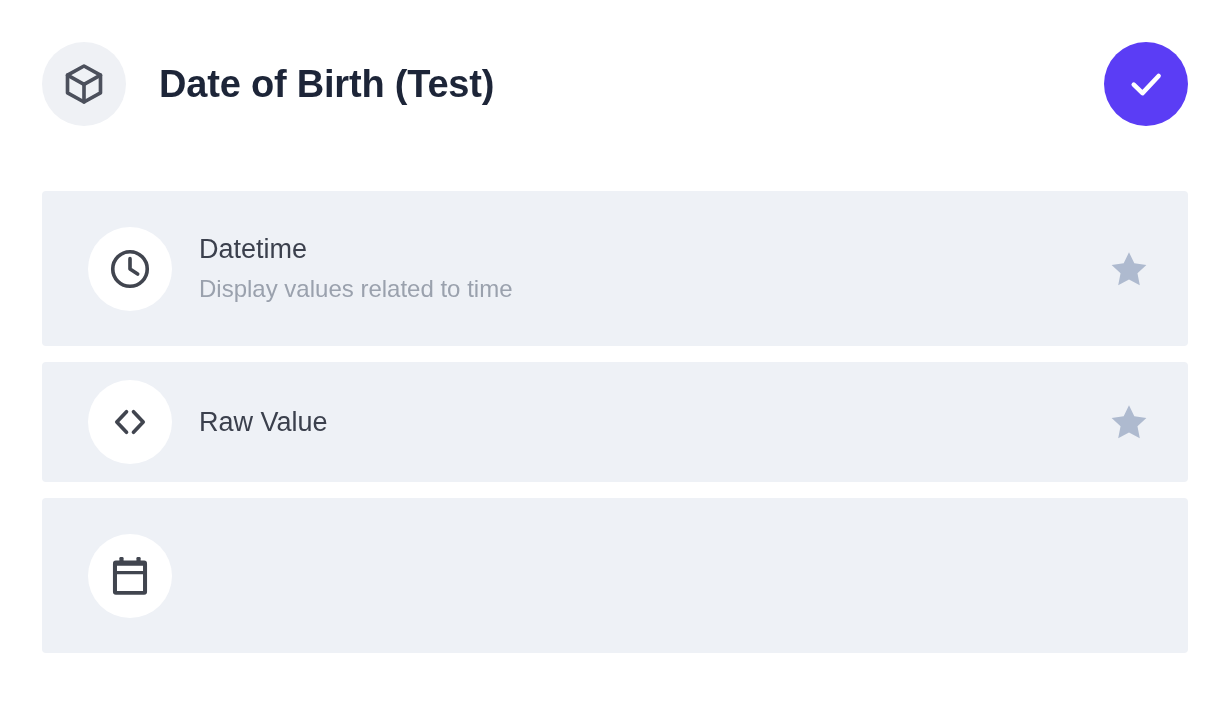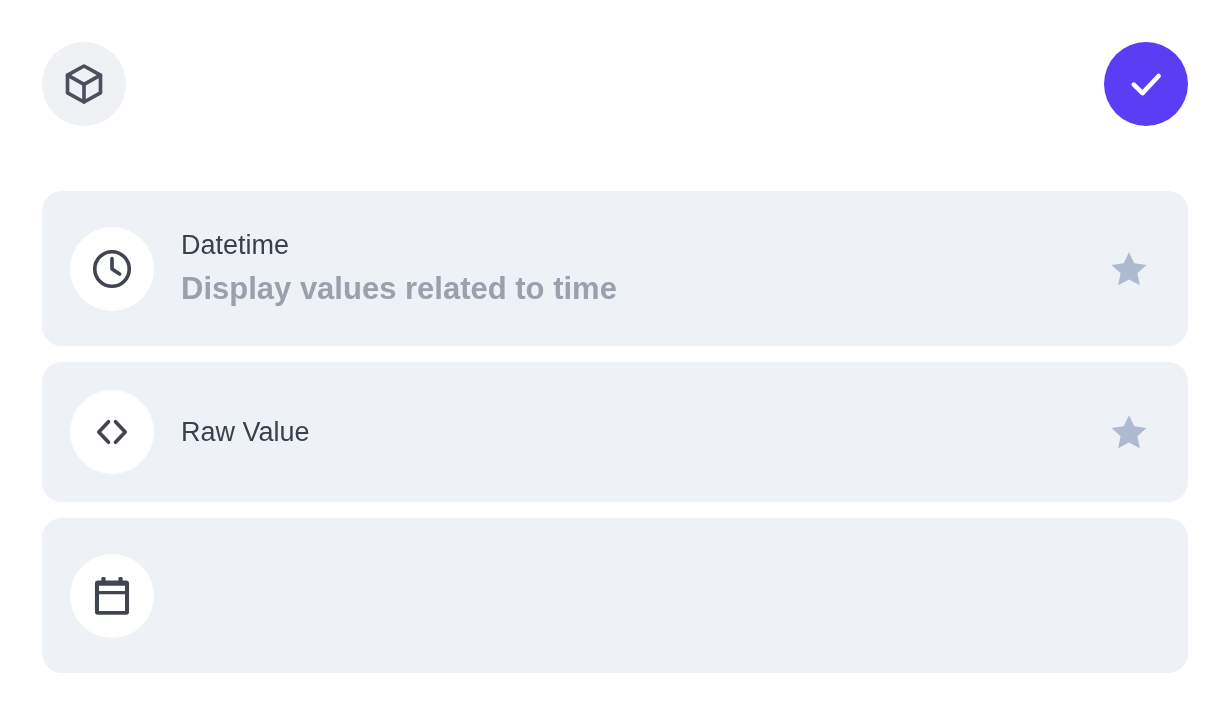--- a/index.html
+++ b/index.html
@@ -78,29 +78,29 @@
     top: 191px;
     width: 1146px;
     display: flex;
     flex-direction: column;
     gap: 16px;
   }
 
   .option-row {
     position: relative;
     background: #eef1f6;
-    border-radius: 20px;
-    display: flex;
-    align-items: center;
-    padding: 0 40px 0 28px;
+    border-radius: 4px;
+    display: flex;
+    align-items: center;
+    padding: 0 40px 0 46px;
     cursor: pointer;
   }
 
   .option-row.has-desc { height: 155px; }
-  .option-row.no-desc  { height: 140px; }
+  .option-row.no-desc  { height: 120px; }
 
   .option-icon-circle {
     width: 84px;
     height: 84px;
     min-width: 84px;
     border-radius: 50%;
     background: #ffffff;
     display: flex;
     align-items: center;
     justify-content: center;
@@ -119,22 +119,22 @@
   .option-title {
     font-size: 27px;
     font-weight: normal;
     color: #3b404d;
     line-height: 1.22;
     white-space: nowrap;
   }
 
   .option-desc {
     margin-top: 9px;
-    font-size: 31px;
-    font-weight: bold;
+    font-size: 24px;
+    font-weight: normal;
     color: #9aa1ad;
     line-height: 1.18;
     white-space: nowrap;
   }
 
   .option-spacer { flex: 1 1 auto; }
 
   .star-icon svg { display: block; }
   .star-slot { width: 38px; min-width: 38px; height: 36px; }
 </style>
@@ -146,20 +146,21 @@
   <div class="header">
 
     <div class="header-icon-circle">
       <svg width="46" height="46" viewBox="0 0 24 24" fill="none" stroke="#4c505c" stroke-width="1.9" stroke-linecap="round" stroke-linejoin="round">
         <path d="M12 2.6 L20.6 7.4 L20.6 16.6 L12 21.4 L3.4 16.6 L3.4 7.4 Z"></path>
         <path d="M3.4 7.4 L12 12.2 L20.6 7.4"></path>
         <path d="M12 12.2 L12 21.4"></path>
       </svg>
     </div>
 
+    <div class="header-title">Date of Birth (Test)</div>
 
     <div class="header-spacer"></div>
 
     <button class="confirm-button">
       <span>
         <svg width="42" height="42" viewBox="0 0 24 24" fill="none" stroke="#ffffff" stroke-width="2.6" stroke-linecap="round" stroke-linejoin="round">
           <path d="M5 12.4 L10 17.2 L19.2 7.4"></path>
         </svg>
       </span>
     </button>

